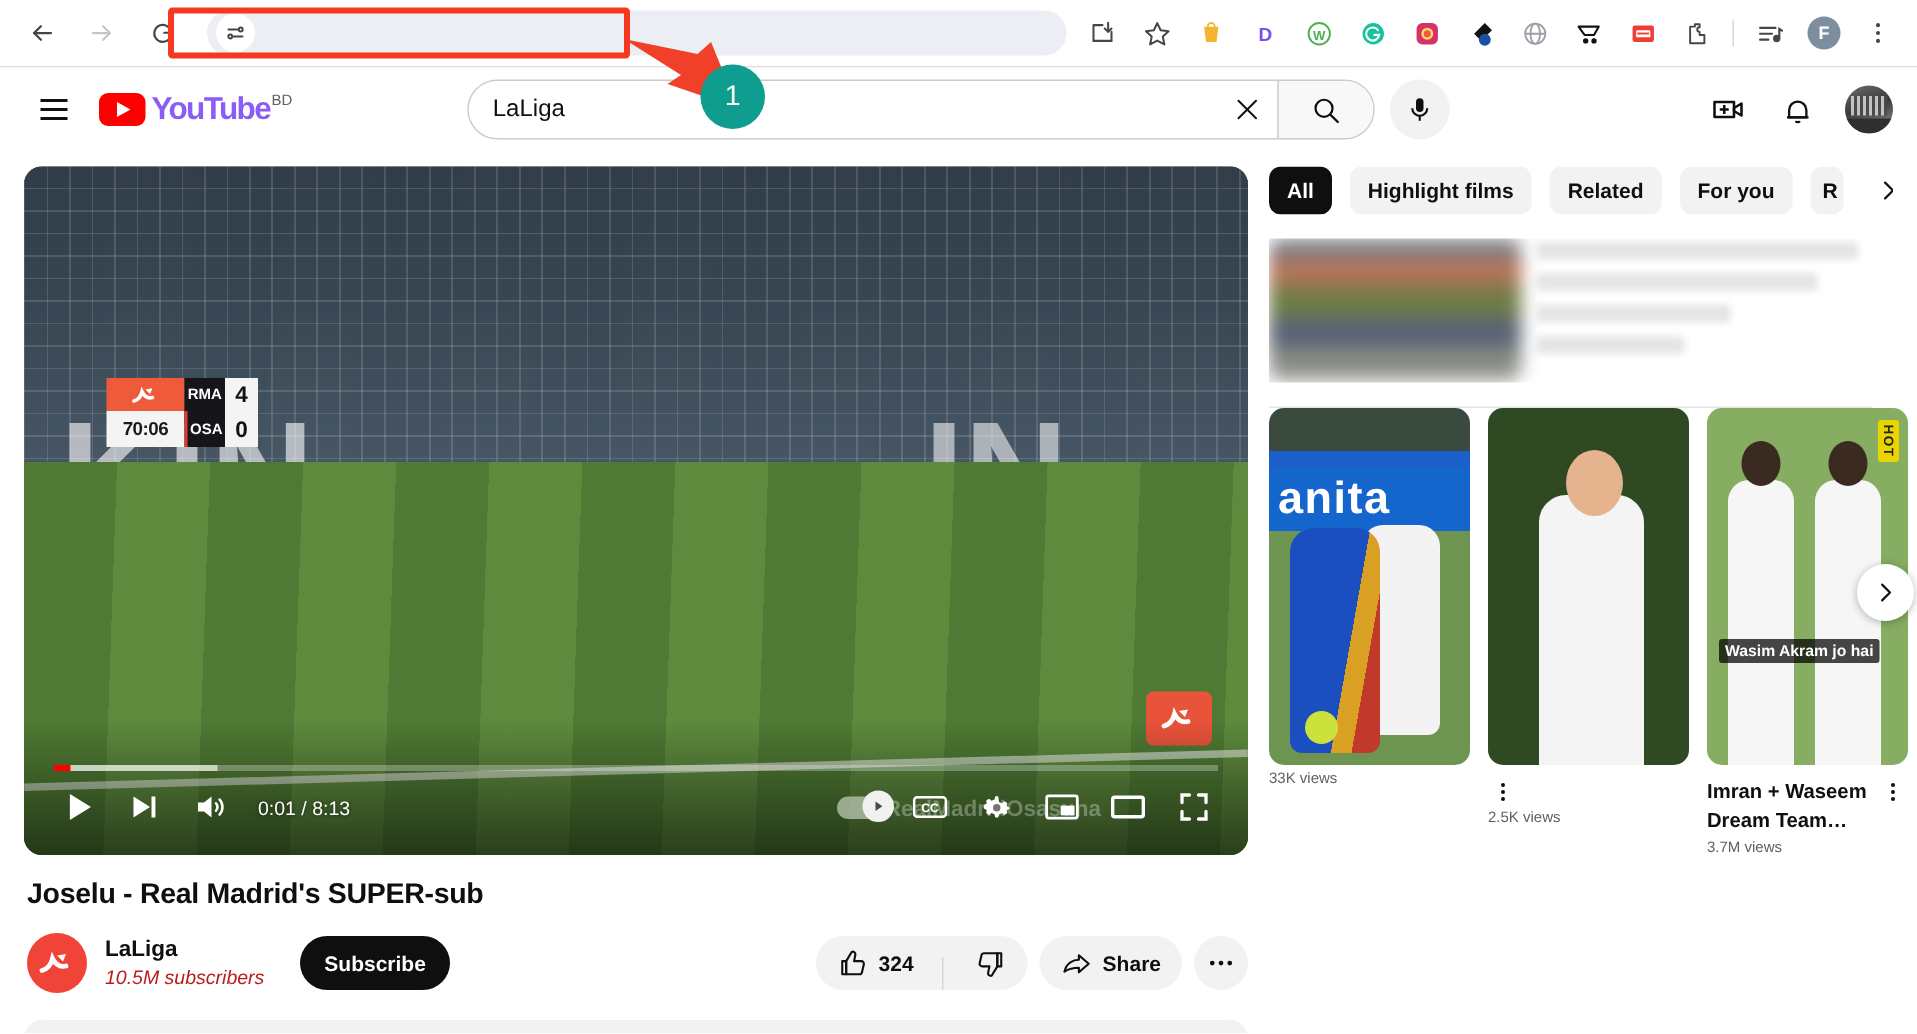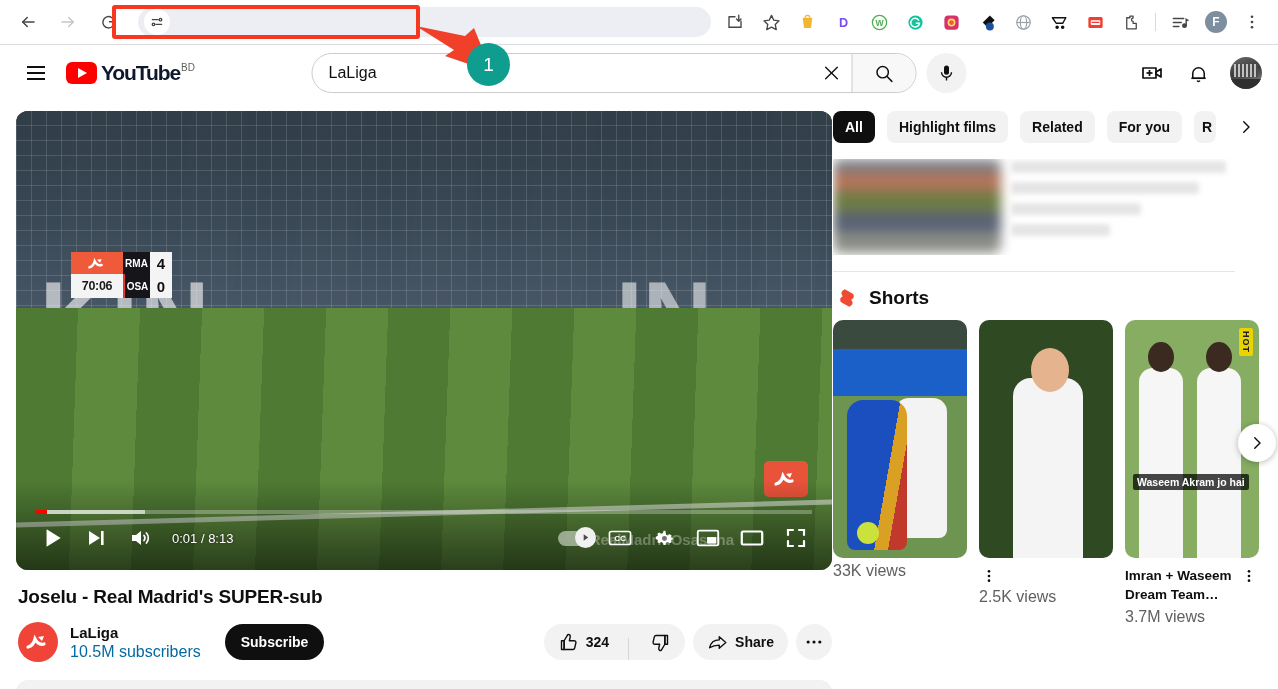--- a/index.html
+++ b/index.html
@@ -131,21 +131,21 @@
     margin-right: 4px;
   }
   .yt-play::after {
     content: "";
     border-left: 9px solid #fff;
     border-top: 5.5px solid transparent;
     border-bottom: 5.5px solid transparent;
     margin-left: 2px;
   }
   .yt-word {
-    font-size: 21px; font-weight: bold; color: #0f172a;
+    font-size: 21px; font-weight: bold; color: #8b5cf6;
     letter-spacing: -1.1px; line-height: 22px;
     font-family: "Liberation Sans", sans-serif;
     text-align: center;
   }
   .yt-country { font-size: 10px; color: #606060; margin-left: 1px; line-height: 11px; }
 
   .search-area {
     display: flex; align-items: center;
     position: absolute;
     left: 50%; transform: translateX(-50%);
@@ -214,21 +214,21 @@
   }
 
   
   .page {
     display: flex;
     padding: 10px 0 0 0;
     height: calc(689px - 44px - 1px - 56px);
     overflow: hidden;
   }
   .primary { width: 832px; padding-left: 16px; flex: 0 0 auto; }
-  .secondary { width: 430px; padding-left: 1px; flex: 0 0 auto; position: relative; }
+  .secondary { width: 430px; padding-left: 14px; flex: 0 0 auto; position: relative; }
 
   
   .player {
     width: 816px; height: 459px;
     border-radius: 12px;
     overflow: hidden;
     position: relative;
     background: #4c7033;
   }
   .pitch {
@@ -364,21 +364,21 @@
     padding-left: 2px;
   }
   .chan-avatar {
     width: 40px; height: 40px; border-radius: 50%;
     background: #f04438;
     display: flex; align-items: center; justify-content: center;
     flex: 0 0 auto;
   }
   .chan-info { margin-left: 12px; }
   .chan-name { font-size: 15px; font-weight: bold; color: #0f0f0f; line-height: 20px; }
-  .chan-subs { font-size: 16px; color: #0369a1; line-height: 18px; }
+  .chan-subs { font-size: 13px; color: #b91c1c; line-height: 18px; font-style: italic; }
   .subscribe-btn {
     margin-left: 24px;
     height: 36px; padding: 0 16px;
     background: #0f0f0f; color: #fff;
     border: none; border-radius: 18px;
     font-size: 14px; font-weight: bold;
     font-family: "Liberation Sans", sans-serif;
     cursor: pointer;
     flex: 0 0 auto;
   }
@@ -512,21 +512,21 @@
   .short-title {
     font-size: 13.5px; font-weight: bold; color:#0f0f0f; line-height: 19px;
     flex: 1 1 auto; max-height: 38px; overflow: hidden;
   }
   .vs-badge {
     display:inline-flex; align-items:center; justify-content:center;
     background:#f0a500; color:#fff; font-size:10px; font-weight:bold;
     border-radius:3px; padding:1px 3px; vertical-align: -2px;
   }
   .short-kebab { width: 20px; flex: 0 0 auto; display:flex; justify-content:center; padding-top:2px; }
-  .short-views { font-size: 16px; color: #606060; margin-top: 4px; }
+  .short-views { font-size: 10px; color: #606060; margin-top: 4px; }
 </style>
 </head>
 <body>
 
 <div class="browser-bar">
   <div class="nav-btn">
     <svg width="18" height="18" viewBox="0 0 24 24" fill="none" stroke="currentColor" stroke-width="2" stroke-linecap="round" stroke-linejoin="round">
         <line x1="20" y1="12" x2="5" y2="12"></line>
         <polyline points="11 18 5 12 11 6"></polyline>
       </svg>
@@ -903,34 +903,26 @@
       <div class="ghost-lines">
         <div class="ghost-line" style="width:96%"></div>
         <div class="ghost-line" style="width:84%"></div>
         <div class="ghost-line" style="width:58%"></div>
         <div class="ghost-line" style="width:44%"></div>
       </div>
     </div>
 
     <div class="section-divider"></div>
 
-    <div class="shorts-head">
-      <div class="shorts-logo">
-        <svg width="22" height="22" viewBox="0 0 24 24">
-            <path d="M9.5 2.5l8 4.4a3.6 3.6 0 0 1 .4 6.2l-2 1.3-8-4.4a3.6 3.6 0 0 1-.4-6.2z" fill="#ef4a34"></path>
-            <path d="M14.5 21.5l-8-4.4a3.6 3.6 0 0 1-.4-6.2l2-1.3 8 4.4a3.6 3.6 0 0 1 .4 6.2z" fill="#ef4a34"></path>
-          </svg>
-      </div>
-      <div class="shorts-title">Shorts</div>
-    </div>
 
     <div class="shorts-row">
 
       <div class="short-card">
         <div class="short-thumb s1">
+          <div class="s-banner">anita</div>
           <div class="kit-white"></div>
           <div class="kit-blue"></div>
           <div class="ball"></div>
         </div>
         <div class="short-views">33K views</div>
       </div>
 
       <div class="short-card">
         <div class="short-thumb s2">
           <div class="kit-white2"></div>
@@ -948,21 +940,21 @@
         <div class="short-views">2.5K views</div>
       </div>
 
       <div class="short-card">
         <div class="short-thumb s3">
           <div class="cric1"></div>
           <div class="cric-head1"></div>
           <div class="cric2"></div>
           <div class="cric-head2"></div>
           <div class="short-badge">HOT</div>
-          <div class="short-caption">Waseem Akram jo hai</div>
+          <div class="short-caption">Wasim Akram jo hai</div>
         </div>
         <div class="short-meta">
           <div class="short-title">
             <span>Imran + Waseem</span>
             <span>Dream Team…</span>
           </div>
           <div class="short-kebab">
             <svg width="16" height="16" viewBox="0 0 24 24" fill="#0f0f0f">
                 <circle cx="12" cy="5" r="2"></circle>
                 <circle cx="12" cy="12" r="2"></circle>

